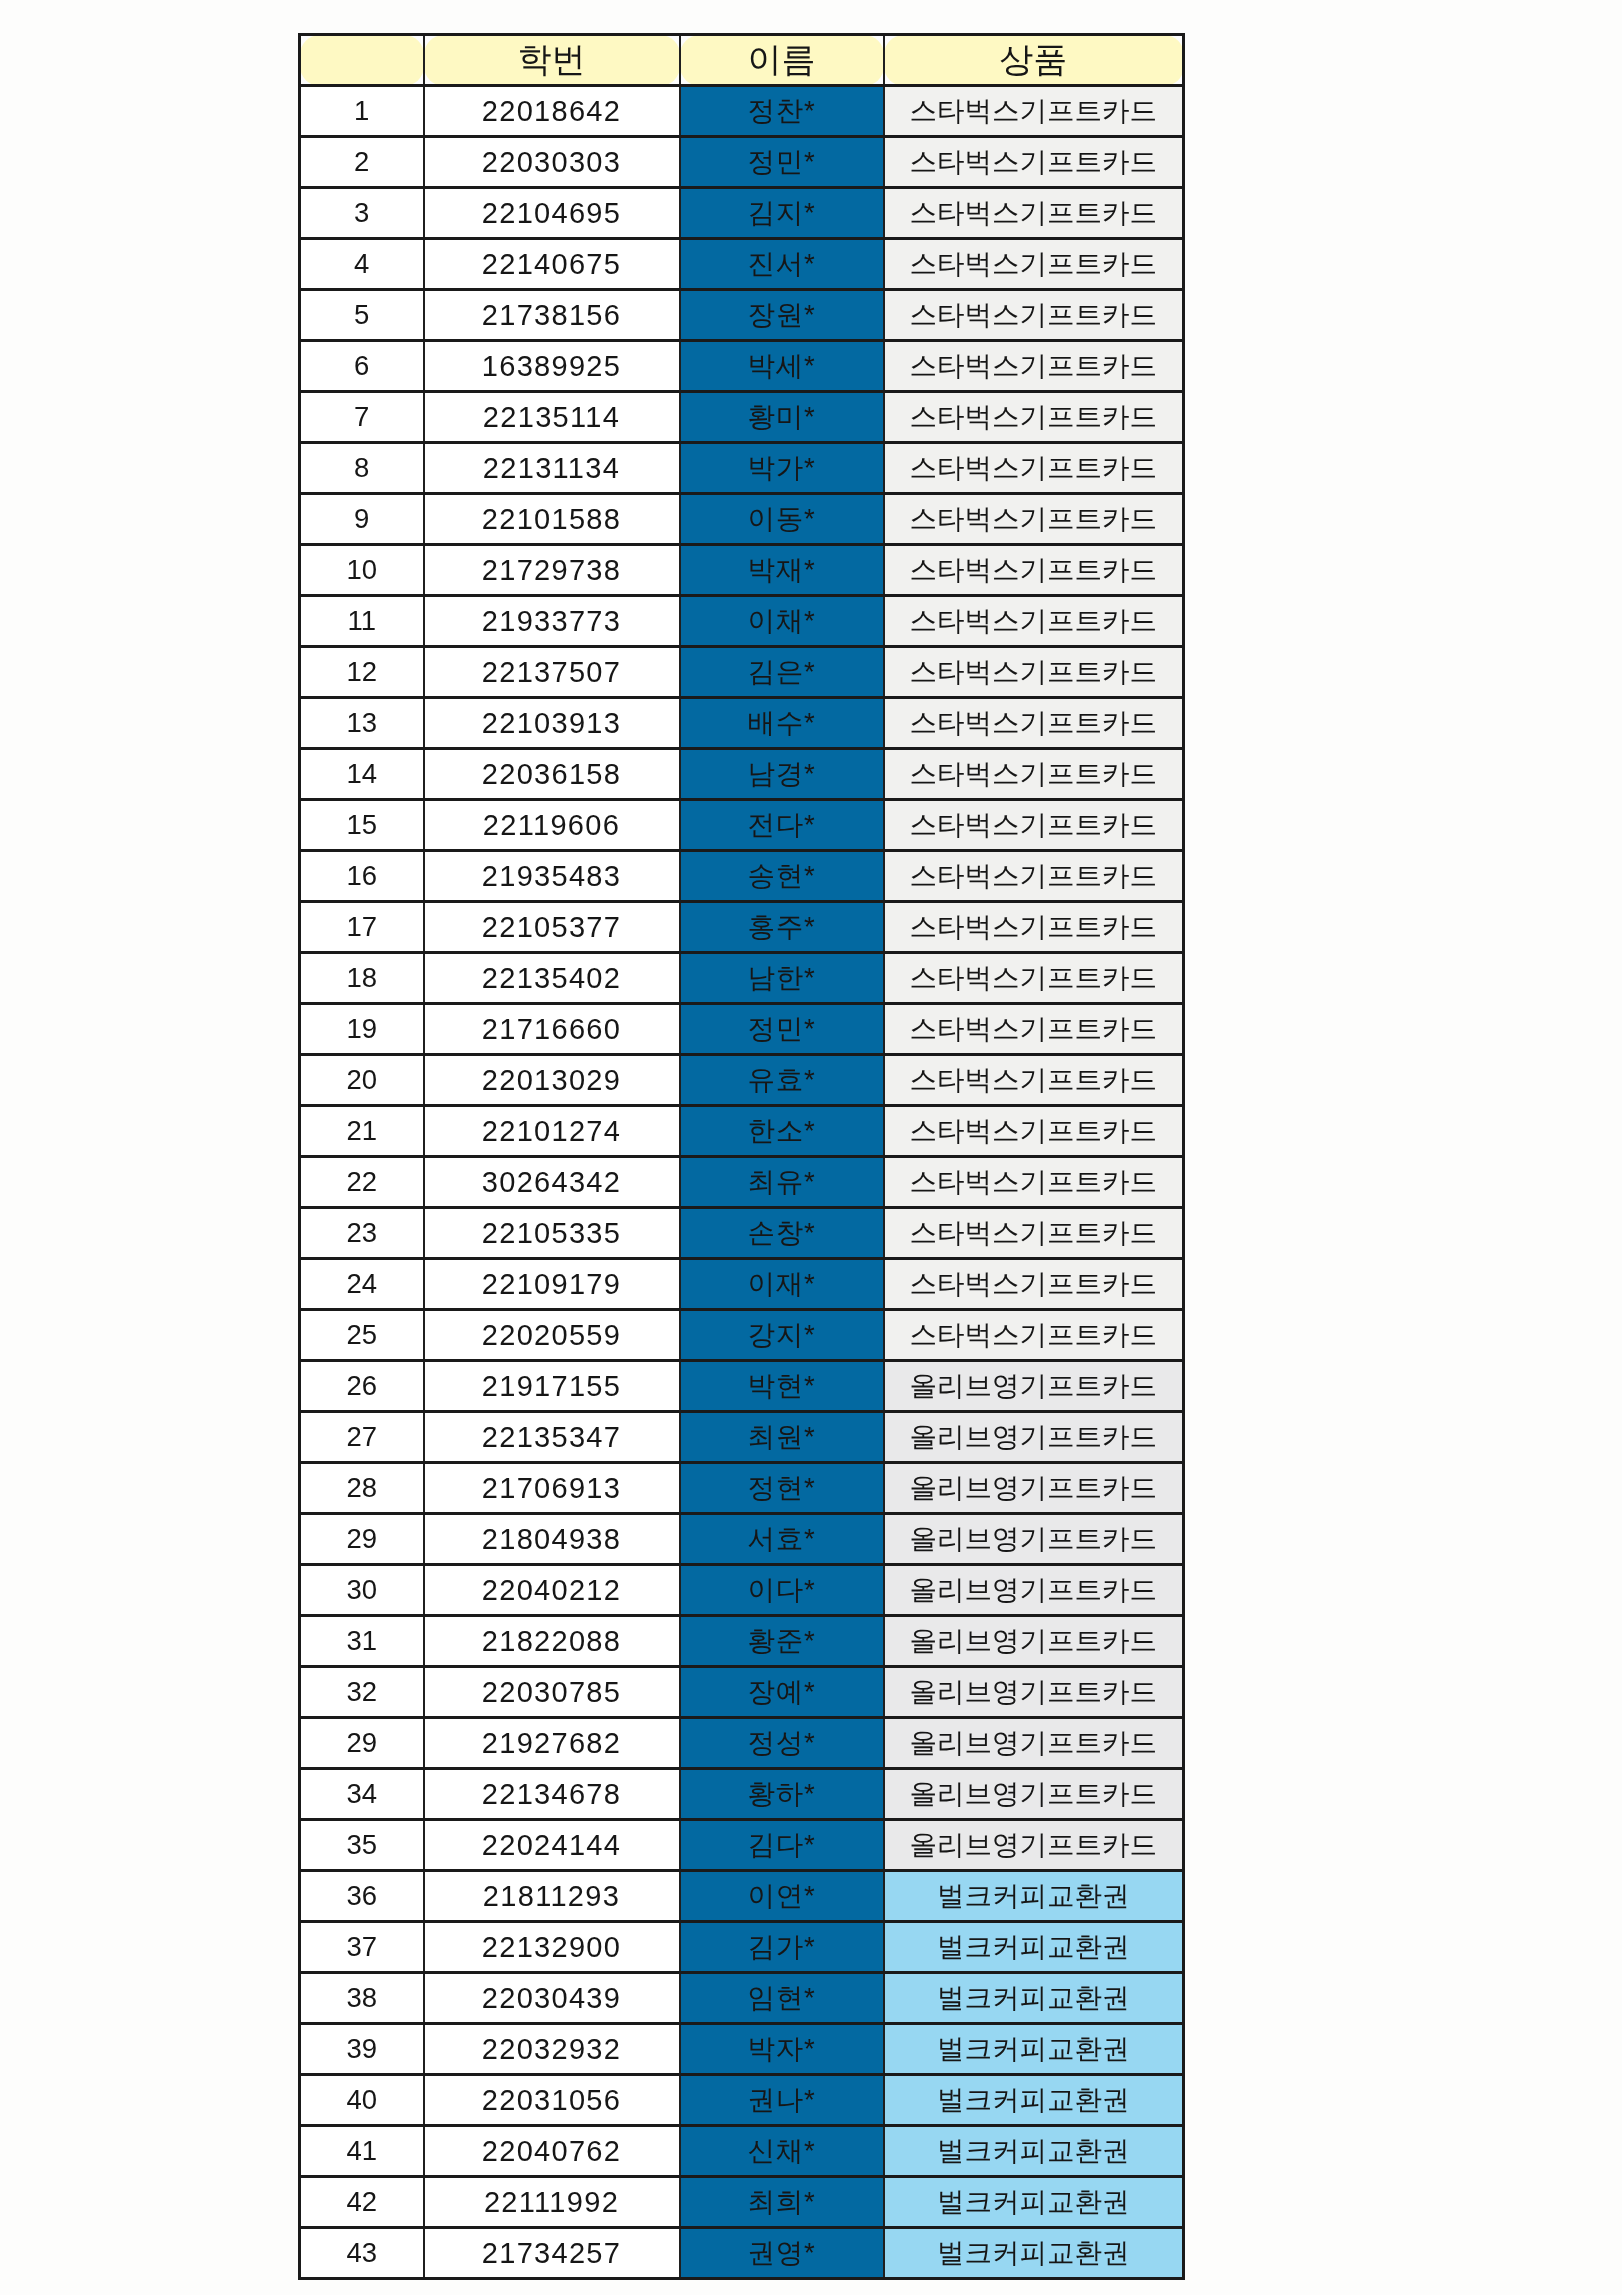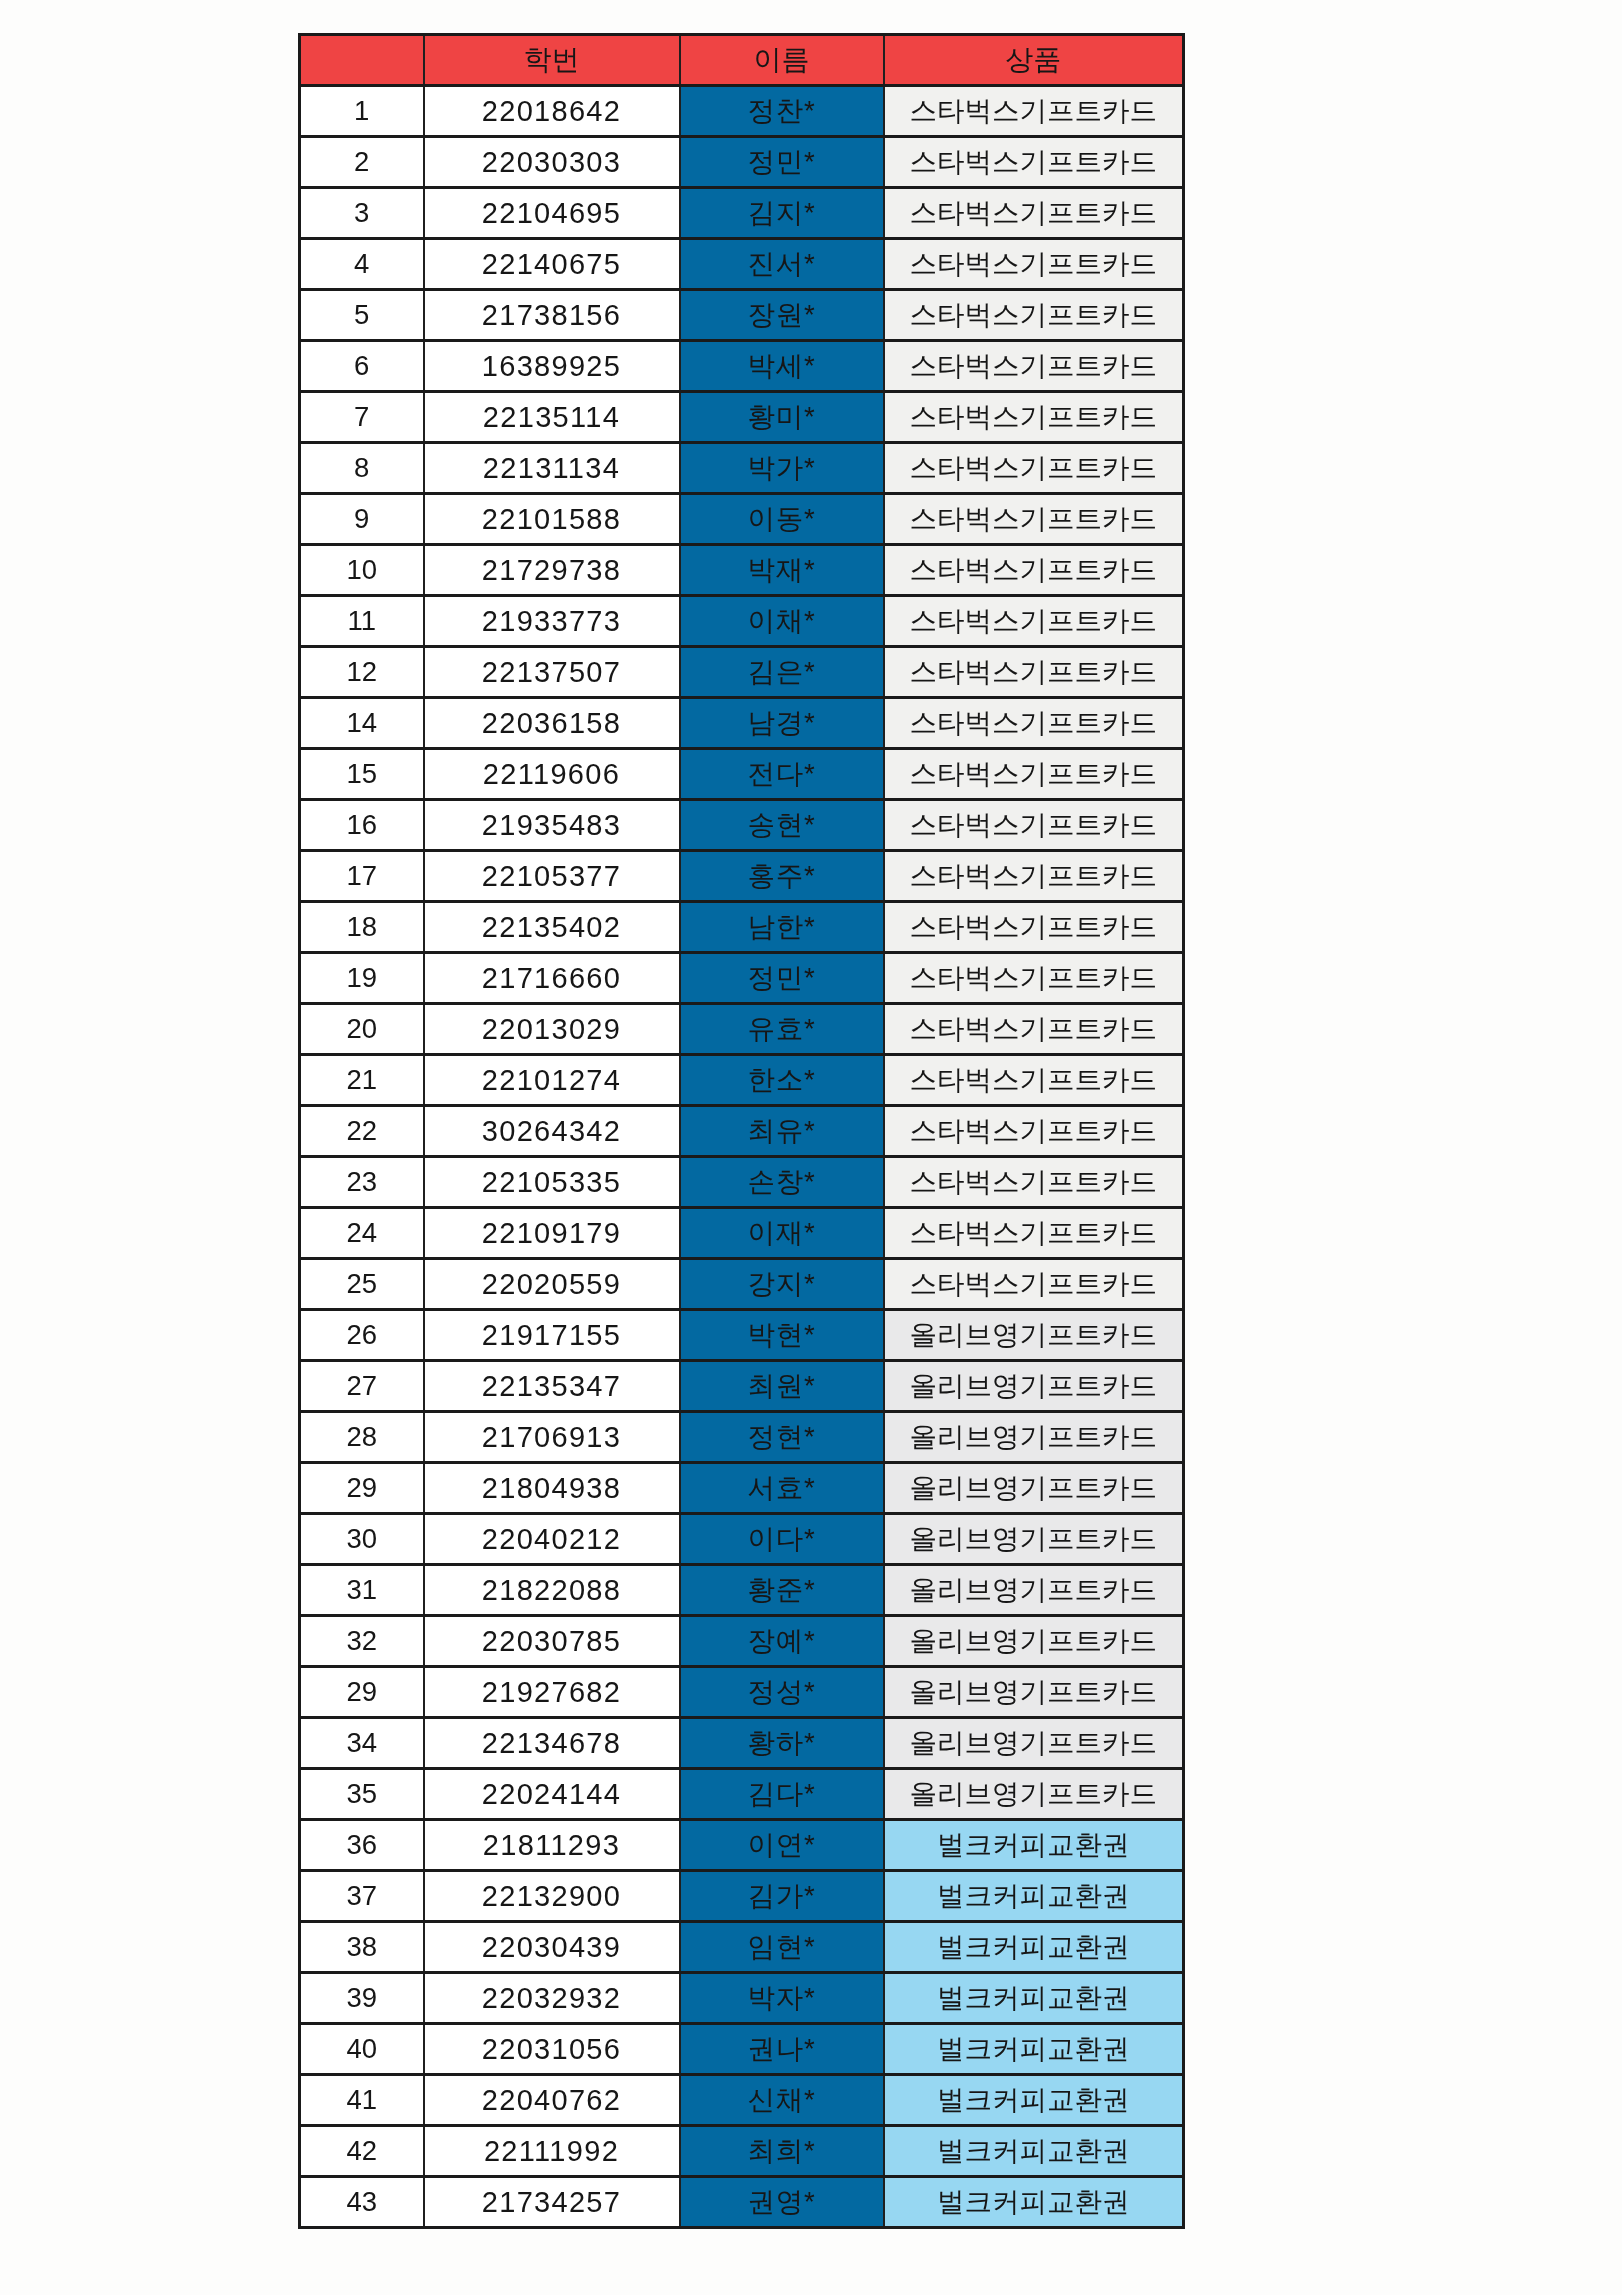--- a/index.html
+++ b/index.html
@@ -34,22 +34,23 @@
     border-bottom: 3.3px solid #1a1a1a;
     height: 48px;
     padding: 0;
     text-align: center;
     vertical-align: middle;
     overflow: hidden;
     white-space: nowrap;
   }
   .prize-table th {
     font-weight: normal;
-    font-size: 28px;
-    background: #ef4444;
+    font-size: 34px;
+    background: #fef9c3;
+    border-radius: 20px;
   }
   td.num  { font-size: 27.5px; background: #ffffff; }
   td.id   { font-size: 29px; letter-spacing: 1.3px; background: #ffffff; }
   td.name { font-size: 27.5px; background: #0369a1; letter-spacing: 0.7px; text-align: center; }
   td.prize{ font-size: 27.5px; }
   col.c-num   { width: 124px; }
   col.c-id    { width: 256px; }
   col.c-name  { width: 204px; }
   col.c-prize { width: 300px; }
 </style>
@@ -139,20 +140,26 @@
           <td class="name">이채*</td>
           <td class="prize" style="background: rgb(241, 241, 239);">스타벅스기프트카드</td>
         </tr>
         <tr>
           <td class="num">12</td>
           <td class="id">22137507</td>
           <td class="name">김은*</td>
           <td class="prize" style="background: rgb(241, 241, 239);">스타벅스기프트카드</td>
         </tr>
         <tr>
+          <td class="num">13</td>
+          <td class="id">22103913</td>
+          <td class="name">배수*</td>
+          <td class="prize" style="background: rgb(241, 241, 239);">스타벅스기프트카드</td>
+        </tr>
+        <tr>
           <td class="num">14</td>
           <td class="id">22036158</td>
           <td class="name">남경*</td>
           <td class="prize" style="background: rgb(241, 241, 239);">스타벅스기프트카드</td>
         </tr>
         <tr>
           <td class="num">15</td>
           <td class="id">22119606</td>
           <td class="name">전다*</td>
           <td class="prize" style="background: rgb(241, 241, 239);">스타벅스기프트카드</td>

